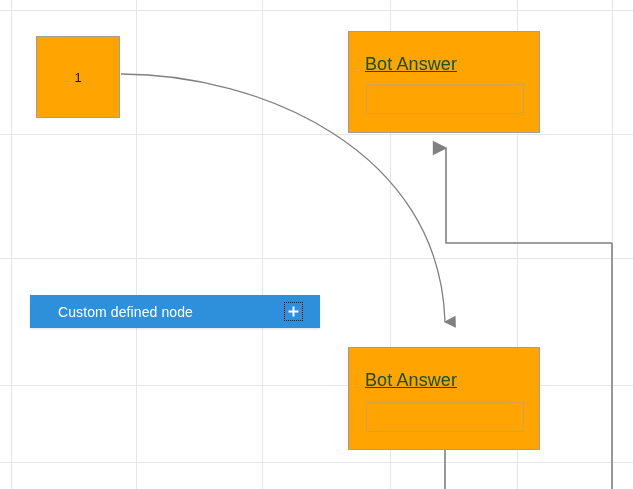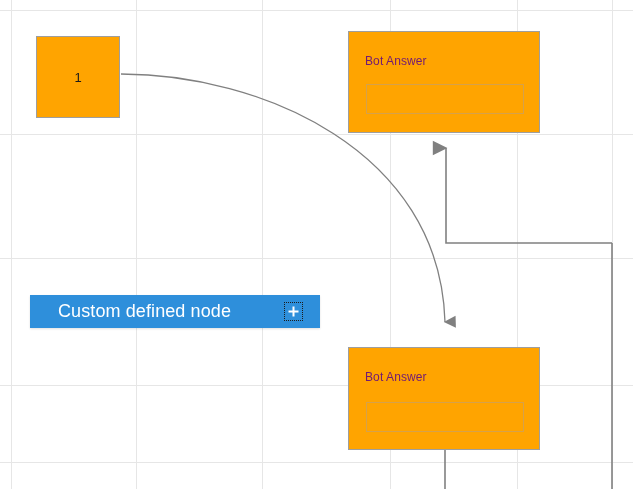--- a/index.html
+++ b/index.html
@@ -55,24 +55,25 @@
   .node-bot-bottom {
     left: 348px;
     top: 347px;
     width: 192px;
     height: 103px;
   }
   .node-title {
     position: absolute;
     left: 16px;
     top: 22px;
-    font-size: 12px;
-    color: #701a75;
+    font-size: 18px;
+    color: #14532d;
     letter-spacing: 0.1px;
     white-space: nowrap;
+    text-decoration: underline;
   }
   .node-field {
     position: absolute;
     left: 17px;
     top: 52px;
     width: 158px;
     height: 30px;
     box-sizing: border-box;
     border: 1px solid #d6a14a;
     background: transparent;
@@ -87,21 +88,21 @@
     width: 290px;
     height: 33px;
     box-sizing: border-box;
     background: #2E8FDB;
     display: flex;
     align-items: center;
     box-shadow: 0 1px 2px rgba(0,0,0,0.12);
   }
   .palette-label {
     color: #ffffff;
-    font-size: 18px;
+    font-size: 14px;
     margin-left: 28px;
     white-space: nowrap;
     letter-spacing: 0.1px;
   }
   .palette-add {
     position: absolute;
     right: 17px;
     top: 7px;
     width: 19px;
     height: 19px;

